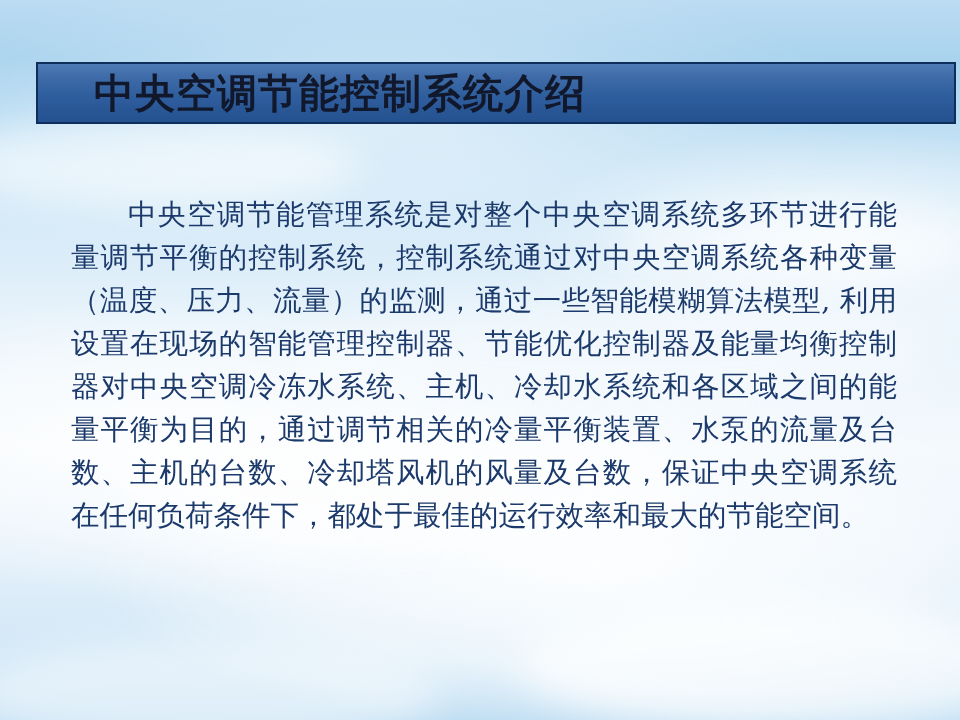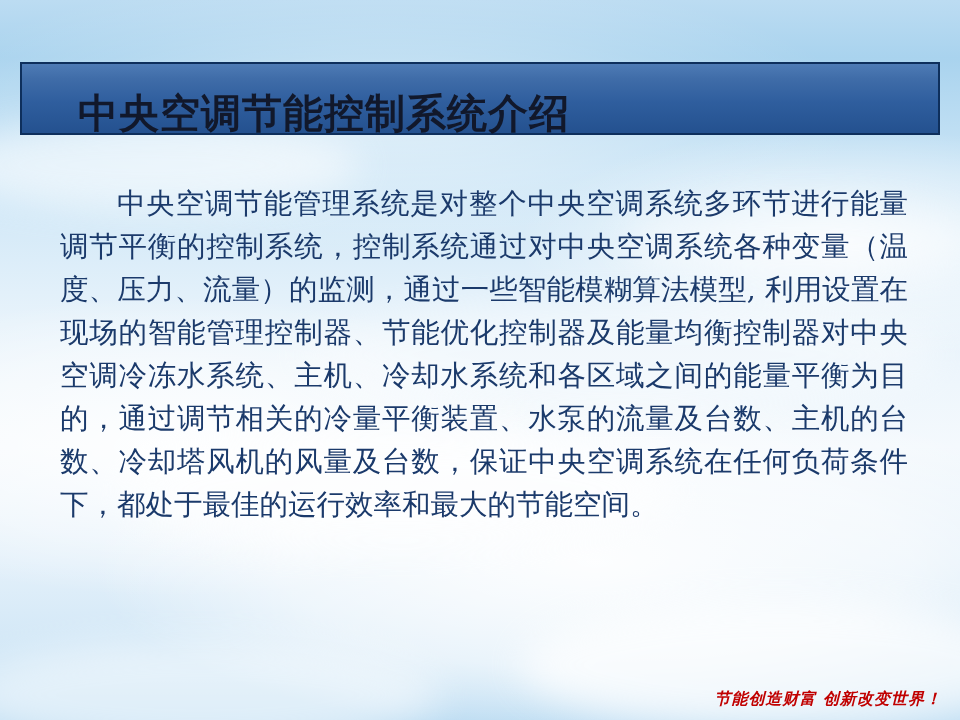--- a/index.html
+++ b/index.html
@@ -35,50 +35,50 @@
   .c1 { left: -60px; top: 120px; width: 420px; height: 90px; opacity: 0.55; }
   .c2 { left: 120px; top: 430px; width: 560px; height: 120px; opacity: 0.60; }
   .c3 { left: 520px; top: 600px; width: 520px; height: 130px; opacity: 0.70; }
   .c4 { left: 620px; top: 200px; width: 360px; height: 80px; opacity: 0.40; }
   .c5 { left: -40px; top: 640px; width: 480px; height: 110px; opacity: 0.50; }
   .c6 { left: 300px; top: 300px; width: 640px; height: 110px; opacity: 0.35; }
 
   
   #title-bar {
     position: absolute;
-    left: 20px;
+    left: 36px;
     top: 62px;
     width: 920px;
-    height: 73px;
+    height: 62px;
     background: linear-gradient(to bottom, #4e7bb5 0%, #3f6ca8 22%, #2f5e9e 55%, #24518f 100%);
     border: 2px solid #0e2f5c;
     box-sizing: border-box;
     display: flex;
-    align-items: flex-end;
+    align-items: center;
   }
   #slide-title {
     margin-left: 56px;
     font-family: "DejaVu Sans", sans-serif;
     font-weight: bold;
     font-size: 40px;
     line-height: 1;
     color: #11182b;
     letter-spacing: 1px;
     white-space: nowrap;
   }
 
   
   #body-block {
     position: absolute;
     left: 56px;
     top: 178px;
     width: 856px;
   }
   .para {
-    margin: 4px;
+    margin: 15px;
     font-family: "DejaVu Serif", serif;
     font-size: 28.5px;
     line-height: 43px;
     color: #1b3a6b;
     text-align: justify;
     text-justify: inter-ideograph;
     text-indent: 57px;
   }
   .para + .para {
     margin-top: 0px;
@@ -111,15 +111,14 @@
   <div class="cloud c3"></div>
 
   <div id="title-bar">
     <div id="slide-title">中央空调节能控制系统介绍</div>
   </div>
 
   <div id="body-block">
     <p class="para">中央空调节能管理系统是对整个中央空调系统多环节进行能量调节平衡的控制系统，控制系统通过对中央空调系统各种变量（温度、压力、流量）的监测，通过一些智能模糊算法模型, 利用设置在现场的智能管理控制器、节能优化控制器及能量均衡控制器对中央空调冷冻水系统、主机、冷却水系统和各区域之间的能量平衡为目的，通过调节相关的冷量平衡装置、水泵的流量及台数、主机的台数、冷却塔风机的风量及台数，保证中央空调系统在任何负荷条件下，都处于最佳的运行效率和最大的节能空间。</p>
   </div>
 
-  <div id="footer-slogan">节能创造财富 创新改变世界！</div>
 
 </div>
 
 </body></html>

